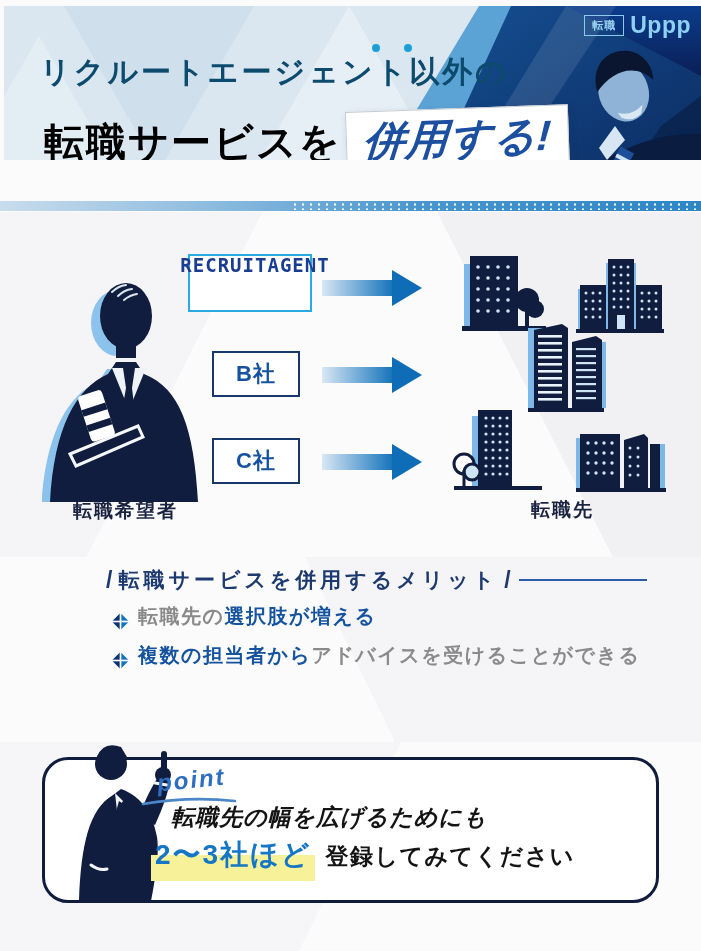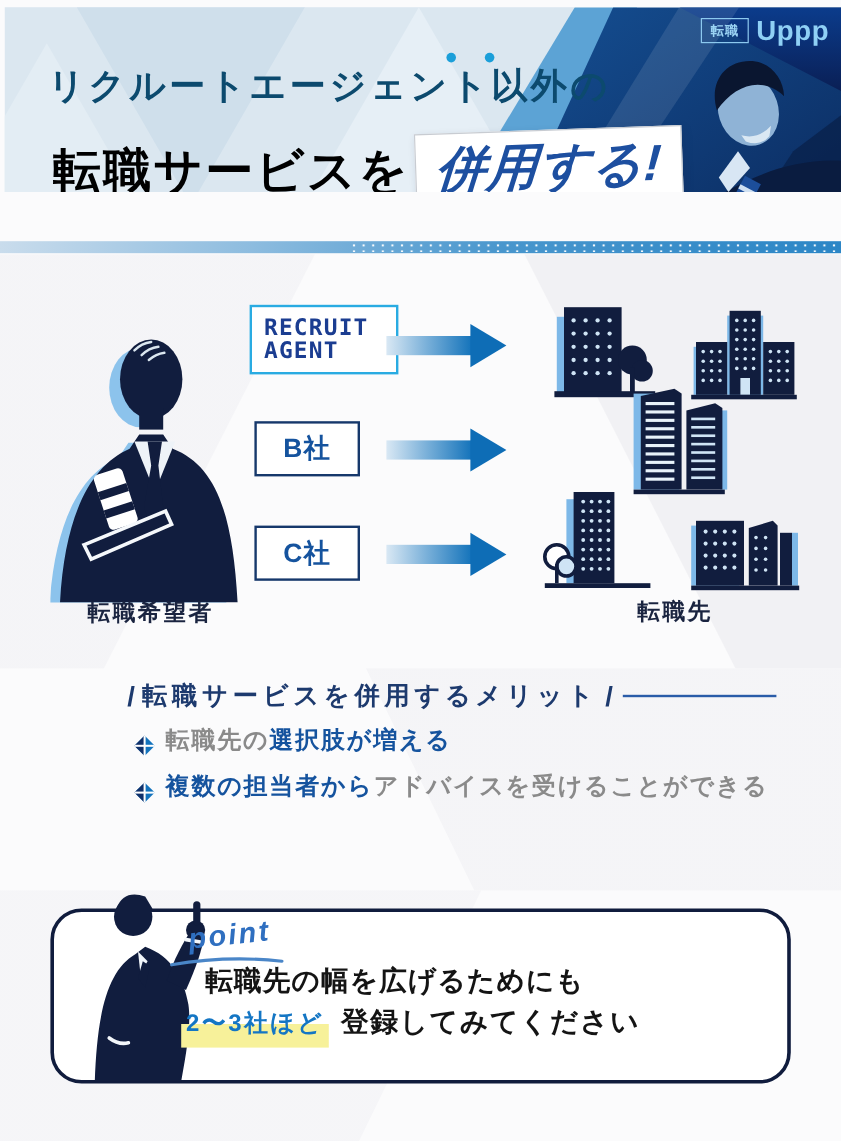--- a/index.html
+++ b/index.html
@@ -39,21 +39,21 @@
     background:linear-gradient(90deg,#c9dcec,#8dbcdf 30%,#4896cd 60%,#2c86c6);}
   .hero-bar .bar-dots{position:absolute;right:0;top:1px;width:410px;height:8px;
     background-image:radial-gradient(circle,rgba(255,255,255,.95) 1px,transparent 1.3px);background-size:8px 5px;}
 
   
   .seeker-svg{position:absolute;left:42px;top:276px;}
   .seeker-label{position:absolute;left:73px;top:498px;font-size:19px;font-weight:700;color:#1a2440;letter-spacing:2px;}
   .dest-label{position:absolute;left:531px;top:497px;font-size:19px;font-weight:700;color:#1a2440;letter-spacing:2px;}
 
   .service-box{position:absolute;background:#fff;display:flex;align-items:center;justify-content:center;}
-  .box-recruit{left:208px;top:254px;width:124px;height:58px;border:2px solid #29abe2;flex-direction:column;align-items:flex-start;justify-content:center;padding-left:10px;box-sizing:border-box;}
+  .box-recruit{left:188px;top:254px;width:124px;height:58px;border:2px solid #29abe2;align-items:flex-start;justify-content:center;padding-left:10px;box-sizing:border-box;}
   .box-recruit span{font-family:"DejaVu Sans Mono","Liberation Mono",monospace;font-size:19px;font-weight:800;color:#1b3d91;letter-spacing:1px;line-height:1.02;}
   .box-b{left:212px;top:351px;width:84px;height:42px;border:2px solid #16386b;}
   .box-c{left:212px;top:438px;width:84px;height:42px;border:2px solid #16386b;}
   .box-b,.box-c{font-size:22px;font-weight:800;color:#15539e;letter-spacing:1px;}
 
   .arrow{position:absolute;width:100px;height:36px;}
   .arrow .shaft{position:absolute;left:0;top:10px;width:72px;height:16px;background:linear-gradient(90deg,#d9e8f4,#7db2da 45%,#1272ba);}
   .arrow .head{position:absolute;right:0;top:0;width:0;height:0;border-left:30px solid #0e6db6;border-top:18px solid transparent;border-bottom:18px solid transparent;}
   .arrow1{left:322px;top:270px;}
   .arrow2{left:322px;top:357px;}
@@ -71,23 +71,23 @@
   .diamond-icon{width:17px;height:17px;margin-right:9px;flex:0 0 auto;}
   .seg{font-size:20px;letter-spacing:1.5px;white-space:pre;}
   .seg-normal{color:#8a8a8a;font-weight:600;}
   .seg-em{color:#15539e;font-weight:800;}
 
   
   .point-box{position:absolute;left:42px;top:757px;width:617px;height:146px;background:#ffffff;border:3px solid #101c3d;border-radius:26px;box-sizing:border-box;}
   .point-man{position:absolute;left:14px;top:-21px;}
   .point-label{position:absolute;left:112px;top:6px;font-size:24px;font-style:italic;font-weight:700;color:#2f6fc0;letter-spacing:2px;transform:rotate(-6deg);}
   .point-underline{position:absolute;left:96px;top:34px;}
-  .point-line1{position:absolute;left:126px;top:42px;font-size:23px;font-weight:800;color:#141414;letter-spacing:1px;}
+  .point-line1{position:absolute;left:126px;top:42px;font-size:23px;font-weight:800;color:#141414;letter-spacing:1px;font-style:italic;}
   .point-line2{position:absolute;left:106px;top:76px;display:flex;align-items:baseline;}
-  .point-highlight{font-size:20px;font-weight:800;color:#1476c4;letter-spacing:2px;background:linear-gradient(transparent 42%,#f7f19a 42%);padding:0 4px 7px;}
+  .point-highlight{font-size:28px;font-weight:800;color:#1476c4;letter-spacing:2px;background:linear-gradient(transparent 42%,#f7f19a 42%);padding:0 4px 7px;}
   .point-line2-rest{font-size:23px;font-weight:800;color:#141414;letter-spacing:1.5px;margin-left:10px;}
 </style>
 </head>
 <body>
 
 <div class="page">
 
   <div class="bg-tri bt1"></div>
   <div class="bg-tri bt2"></div>
   <div class="bg-tri bt3"></div>

